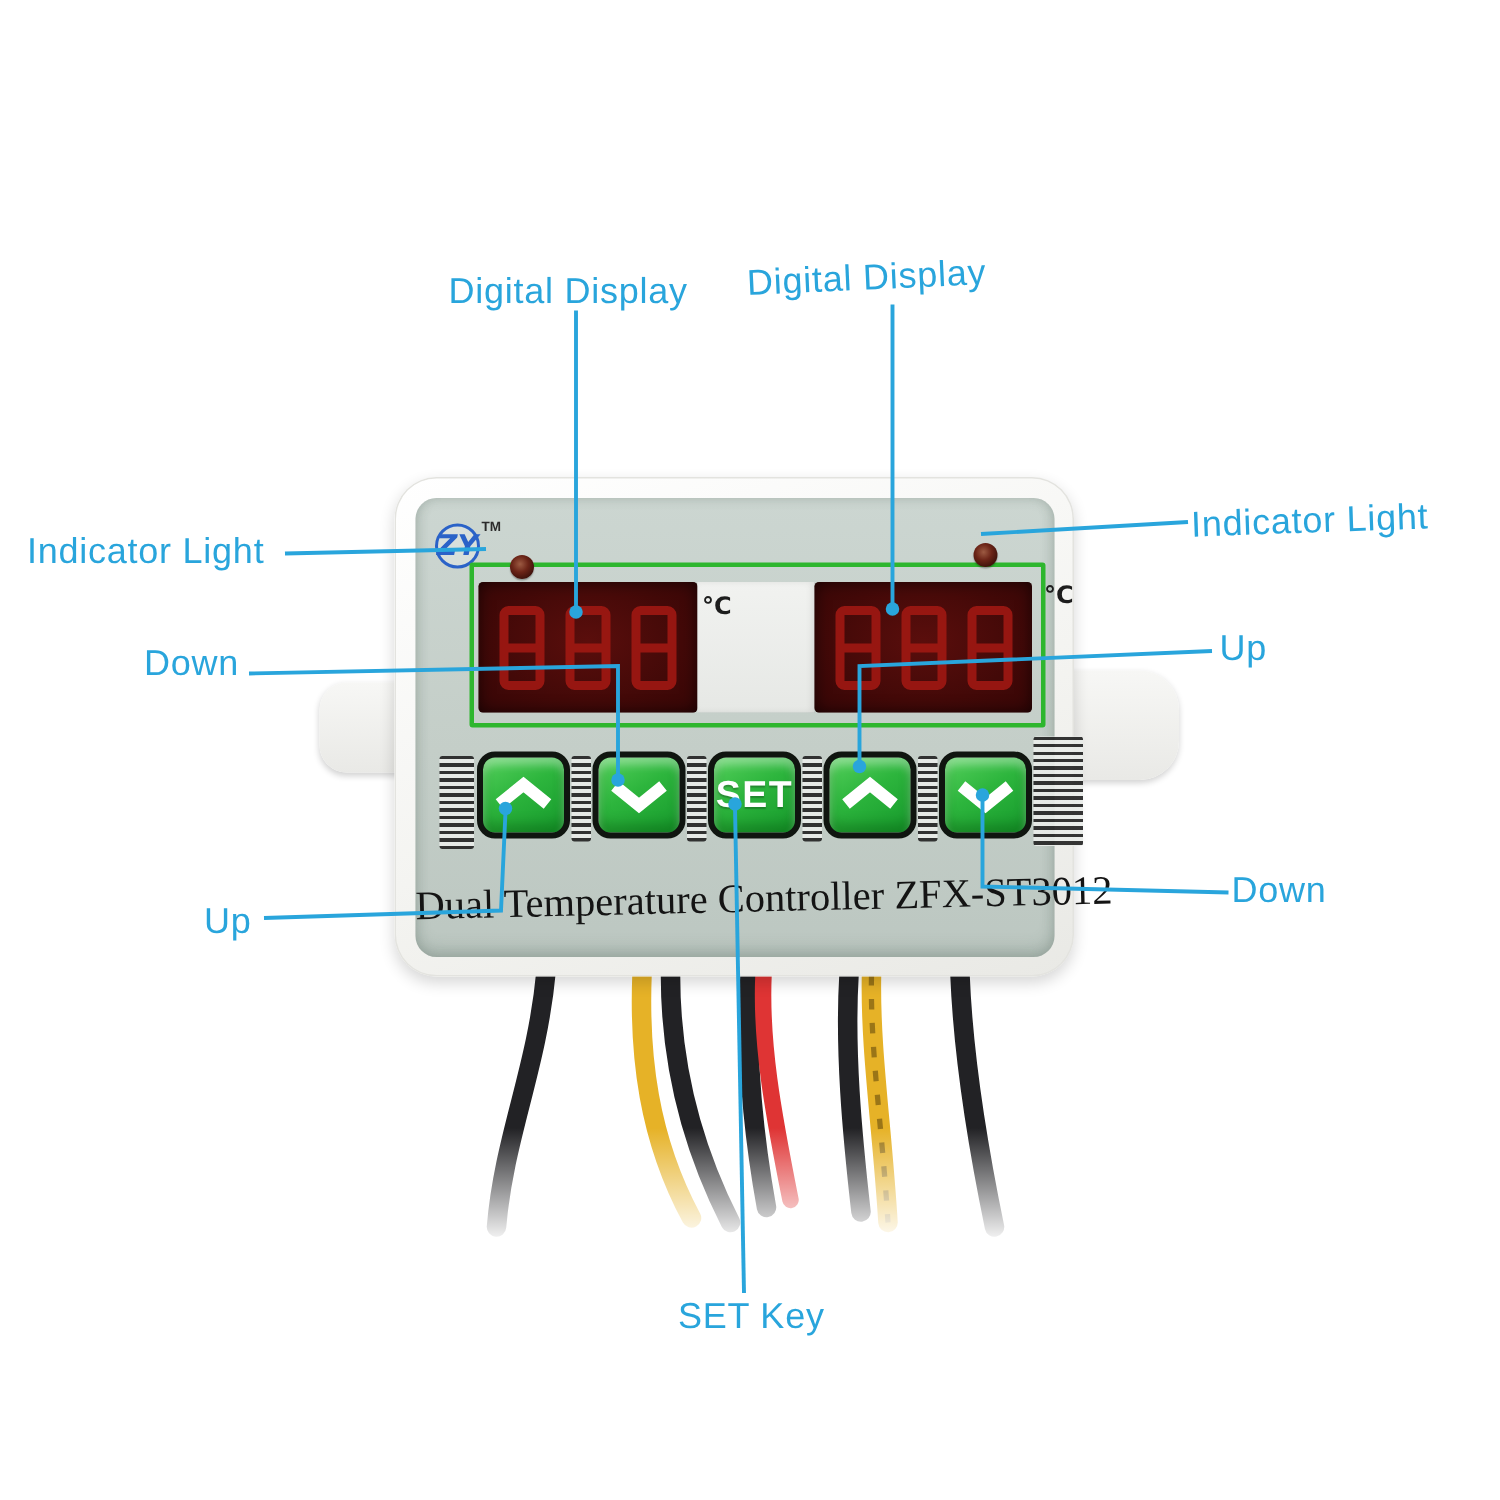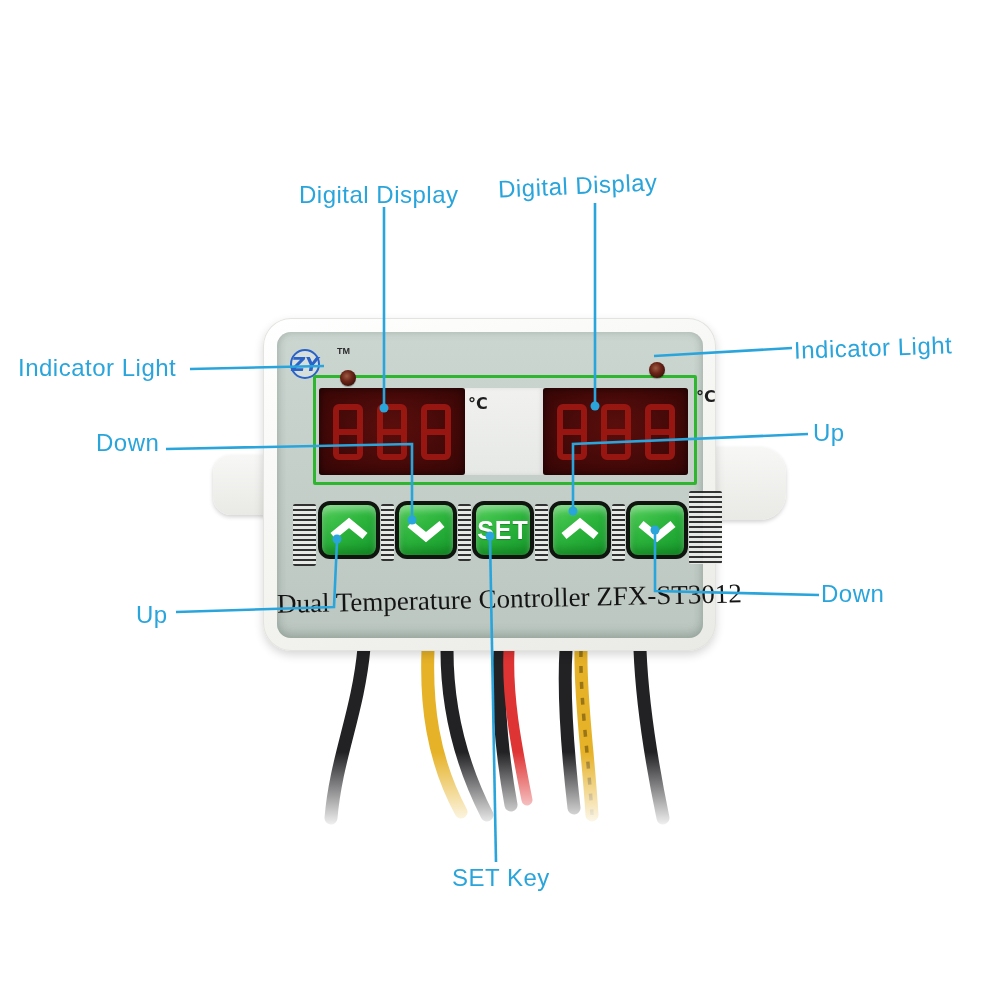--- a/index.html
+++ b/index.html
@@ -41,21 +41,21 @@
     border-radius:14px;
     box-shadow:inset 0 0 8px rgba(70,90,80,.25), inset 0 -6px 10px rgba(70,95,85,.18);
   }
 
   .logo{
     position:absolute;left:13px;top:17px;width:26px;height:26px;border-radius:50%;
     border:2px solid #2a62c8;color:#2a62c8;display:flex;align-items:center;justify-content:center;
     font-style:italic;font-weight:bold;font-size:19px;font-family:"DejaVu Sans",sans-serif;
     background:rgba(255,255,255,.25);
   }
-  .logo-tm{position:absolute;left:60px;top:14px;font-size:9px;color:#2b2b2b;font-weight:bold;}
+  .logo-tm{position:absolute;left:44px;top:14px;font-size:9px;color:#2b2b2b;font-weight:bold;}
 
   .green-frame{
     position:absolute;left:36px;top:43px;width:378px;height:104px;
     border:3px solid #2eb62e;border-radius:2px;
   }
 
   .display-window{
     position:absolute;top:56px;height:87px;border-radius:3px;
     background:radial-gradient(ellipse at 50% 45%, #5a0e0c 0%, #430908 60%, #360606 100%);
     box-shadow:inset 0 0 10px rgba(0,0,0,.6);

